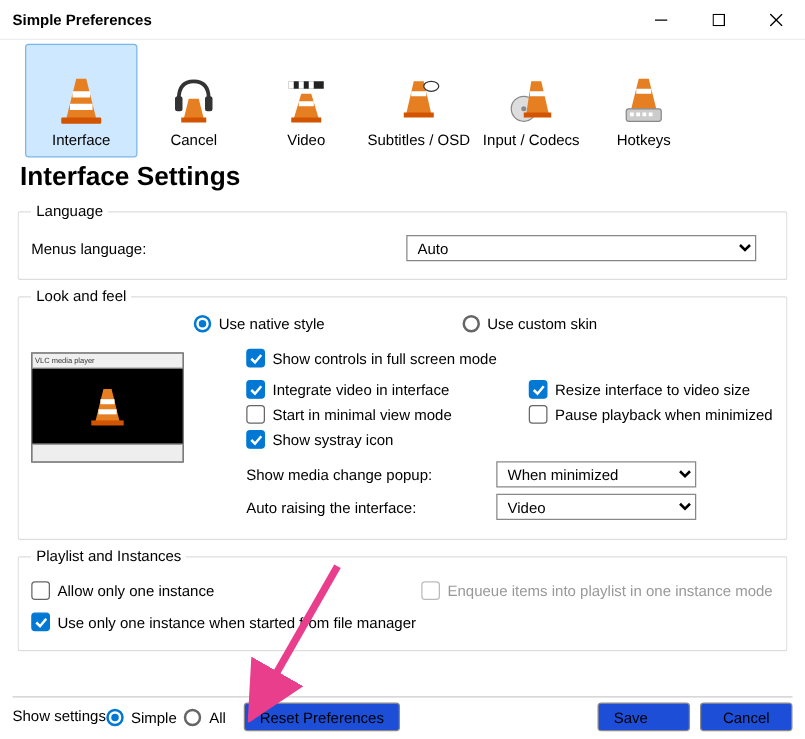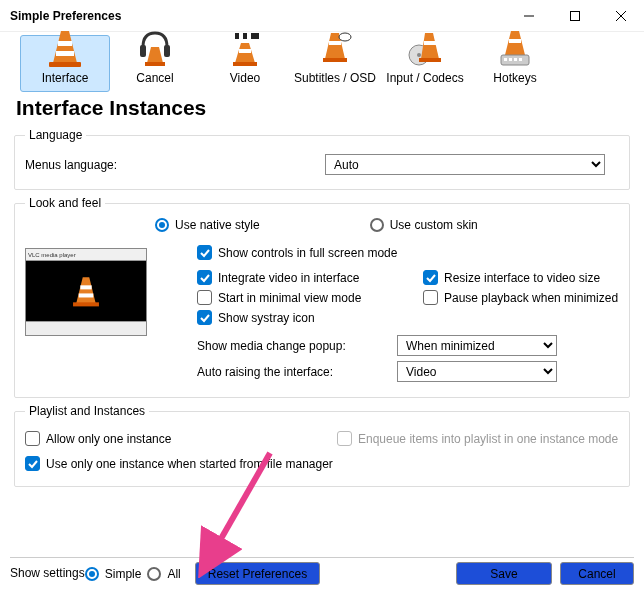--- a/index.html
+++ b/index.html
@@ -7,21 +7,21 @@
 
 .titlebar { height: 32px; display: flex; align-items: center; padding-left: 10px; border-bottom: 1px solid #eee; font-weight: bold; }
 .titlebar .title { flex: 1; font-size: 12px; color: #000; }
 .titlebar .winbtns { display: flex; }
 .winbtn { width: 46px; height: 32px; display: flex; align-items: center; justify-content: center; cursor: pointer; }
 .winbtn svg { width: 10px; height: 10px; }
 
 .content { padding: 0 14px 0 14px; }
 
 .category-row { display: flex; gap: 0; padding: 3px 0 0 6px; }
-.cat { width: 90px; height: 57px; display: flex; flex-direction: column; align-items: center; justify-content: flex-end; padding-bottom: 6px; border: 1px solid transparent; border-radius: 3px; cursor: pointer; }
+.cat { width: 90px; height: 91px; display: flex; flex-direction: column; align-items: center; justify-content: flex-end; padding-bottom: 6px; border: 1px solid transparent; border-radius: 3px; cursor: pointer; }
 .cat.selected { background: #cde8ff; border-color: #7ab7e8; }
 .cat .cone { width: 40px; height: 46px; display: flex; align-items: center; justify-content: center; }
 .cat .label { font-size: 12px; color: #000; margin-top: 2px; }
 
 .section-title { font-size: 21px; font-weight: 600; color: #000; margin: 4px 0 8px 2px; }
 
 .scrollarea { position: relative; border-top: 0; height: 372px; overflow: hidden; }
 
 fieldset { border: 1px solid #ddd; border-radius: 2px; margin-bottom: 6px; padding: 8px 10px 10px 10px; }
 legend { font-size: 12px; color: #000; padding: 0 4px; }
@@ -167,21 +167,21 @@
             <rect x="7" y="31" width="3" height="3" fill="#fff"></rect>
             <rect x="12" y="31" width="3" height="3" fill="#fff"></rect>
             <rect x="17" y="31" width="3" height="3" fill="#fff"></rect>
             <rect x="22" y="31" width="3" height="3" fill="#fff"></rect>
           </svg>
       </div>
       <span class="label">Hotkeys</span>
     </div>
   </div>
 
-  <div class="section-title">Interface Instances</div>
+  <div class="section-title">Interface Settings</div>
 
   <div class="scrollarea">
 
     <fieldset>
       <legend>Language</legend>
       <div class="row">
         <span class="lab">Menus language:</span>
         <select class="sel-wide">
           <option>Auto</option>
         </select>
@@ -332,21 +332,21 @@
       <label class="radio">
           <span class="radio-dot unchecked"></span>
           <span>All</span>
         </label>
     </div>
   </div>
   <button class="btn">
       <span>Reset Preferences</span>
     </button>
   <div class="spacer"></div>
-  <button class="btn" style="width:96px;justify-content:center">
+  <button class="btn" style="width:74px;">
       <span>Save</span>
     </button>
   <button class="btn" style="width:74px;justify-content:center">
       <span>Cancel</span>
     </button>
 </div>
 
 <svg class="arrow-annotation" style="left:195px; top:448px;" width="90" height="130" viewBox="0 0 90 130">
   <defs>
       <marker id="ah" markerWidth="8" markerHeight="8" refX="4" refY="4" orient="auto">

